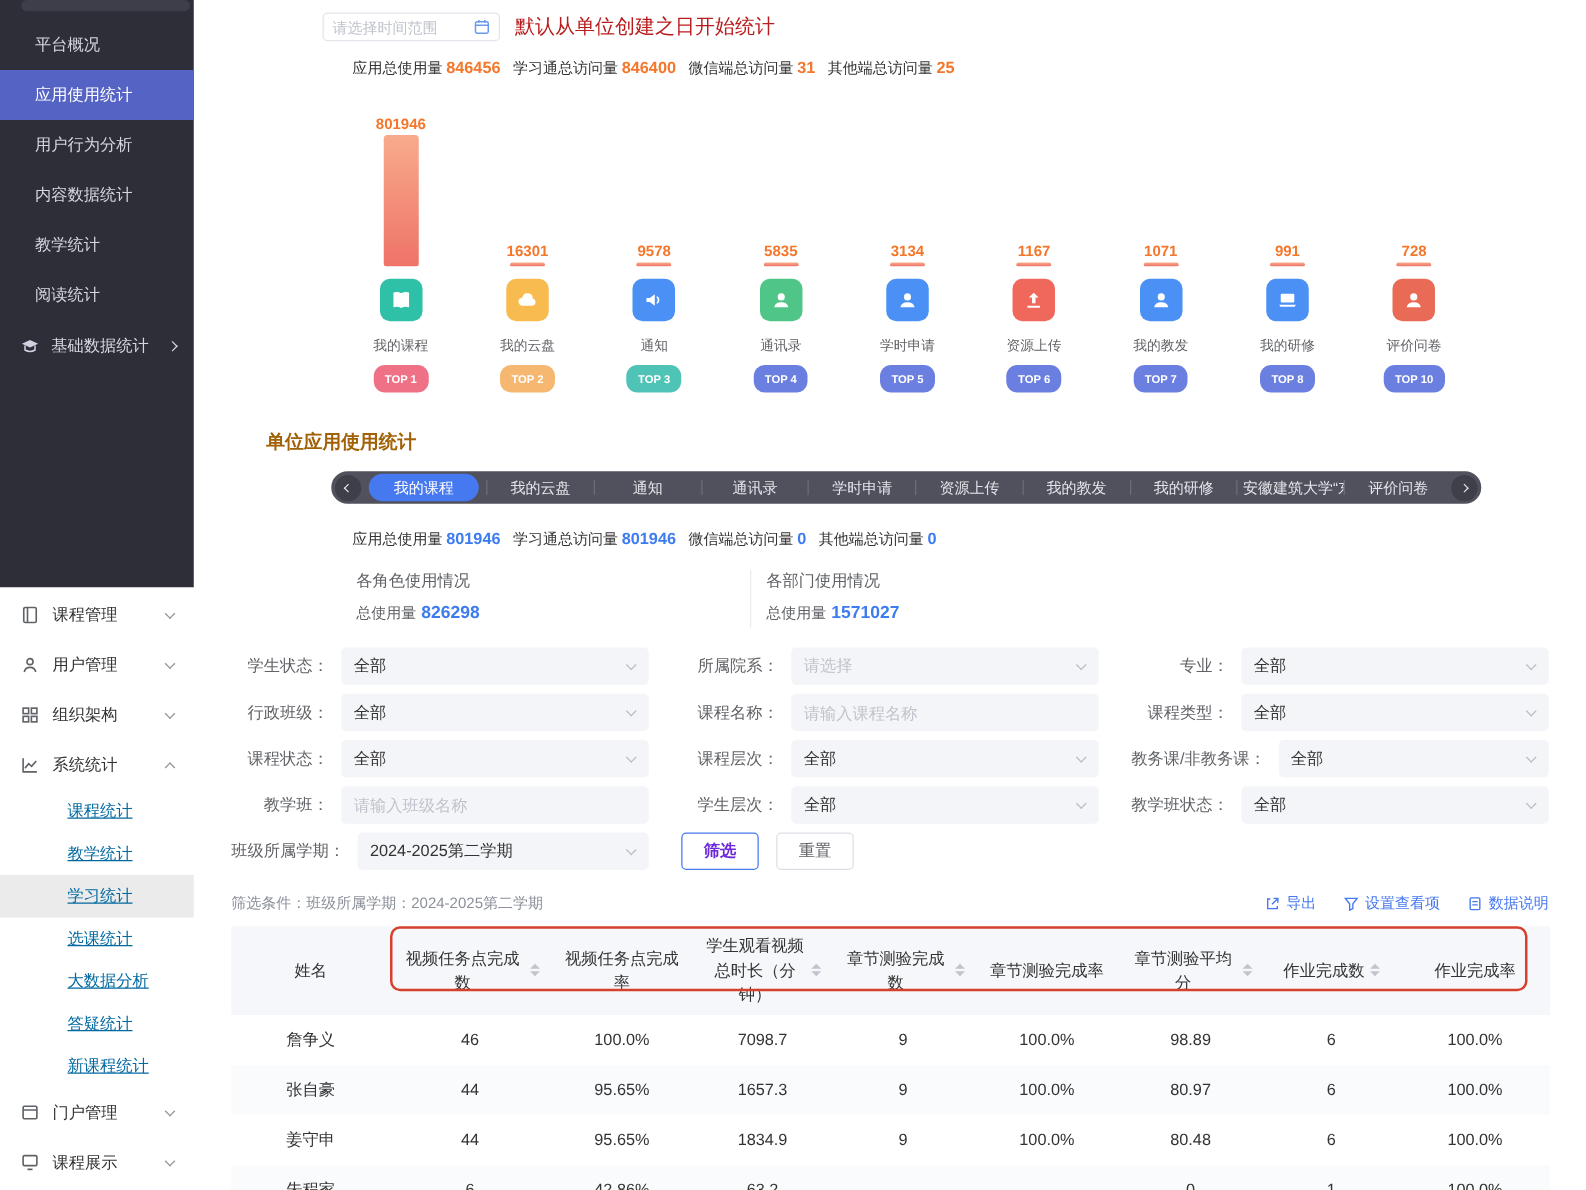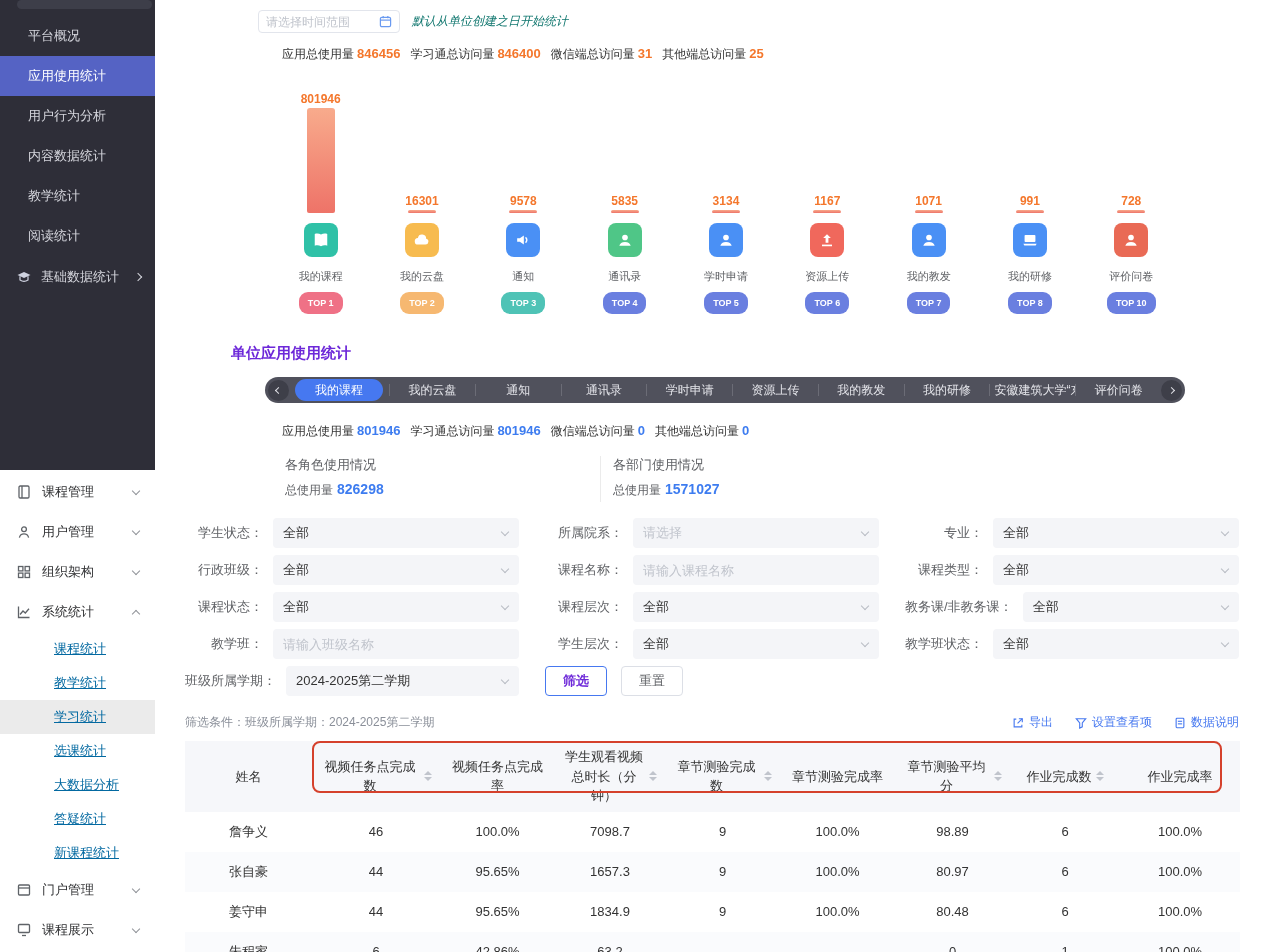--- a/index.html
+++ b/index.html
@@ -23,21 +23,21 @@
   .chev.down { transform:rotate(45deg); margin-top:-3px; }
   .chev.up { transform:rotate(-135deg); margin-top:3px; }
   .chev.right { transform:rotate(-45deg); }
 
   
   .main { position:absolute; left:155px; top:0; width:1114px; height:952px; background:#fff; overflow:hidden; }
   .topbar { display:flex; align-items:center; gap:12px; margin:10px 0 0 103px; }
   .date-input { width:142px; height:23px; border:1px solid #e2e5ec; border-radius:4px; display:flex; align-items:center; padding:0 7px; gap:6px; background:#fff; }
   .date-input input { border:none; outline:none; background:transparent; flex:1; font-size:12px; color:#333; font-family:inherit; min-width:0; }
   .date-input input::placeholder { color:#c0c4cc; }
-  .hint { font-size:12px; color:#0f766e;font-style:italic; }
+  .hint { font-size:16px; color:#b91c1c; }
 
   .stats-line { display:flex; align-items:baseline; margin:13px 0 0 127px; font-size:12px; color:#333; }
   .s-label { margin-right:3px; }
   .s-val { font-weight:bold; font-size:13px; margin-right:10px; }
   .s-val.orange { color:#f4772c; }
   .s-val.blue { color:#3d7cf0; }
 
   
   .chart-row { display:flex; margin:28px 0 0 115px; width:912px; }
   .chart-item { flex:1; display:flex; flex-direction:column; align-items:center; }
@@ -48,21 +48,21 @@
   .ic1{background:#2fc1a7}.ic2{background:#f7bb4f}.ic3{background:#4a90f5}.ic4{background:#4fc687}
   .ic5{background:#4a90f5}.ic6{background:#f0685c}.ic7{background:#4a90f5}.ic8{background:#4a90f5}
   .ic9{background:transparent}.ic10{background:#e96a55}
   .app-label { margin-top:12px; font-size:11px; color:#606266; height:15px; text-align:center; white-space:nowrap; }
   .app-label.small { font-size:9px; white-space:normal; height:auto; line-height:1.35; width:76px; margin-top:6px; }
   .badge { margin-top:8px; font-size:9px; font-weight:bold; color:#fff; padding:6px 9px; border-radius:9px; white-space:nowrap; }
   .badge.tight { margin-top:1px; }
   .bc1{background:#ef7186}.bc2{background:#f6b871}.bc3{background:#4fc3b6}.bcx{background:#6a7fe0}
 
   
-  .section-title { margin:30px 0 0 76px; font-size:15px; font-weight:bold; color:#6d28d9; }
+  .section-title { margin:30px 0 0 58px; font-size:15px; font-weight:bold; color:#a16207; }
   .tabbar { margin:14px 0 0 110px; width:920px; height:26px; background:#50515c; border-radius:13px; display:flex; align-items:center; padding:0 3px; }
   .tab-arrow { width:21px; height:21px; border-radius:50%; background:#3e3f49; color:#e0e0e6; display:flex; align-items:center; justify-content:center; flex:none; cursor:pointer; }
   .tab-arrow .chev { width:5px; height:5px; }
   .tab { flex:1; text-align:center; font-size:12px; color:#e4e5ea; white-space:nowrap; overflow:hidden; line-height:26px; cursor:pointer; padding:0 4px; }
   .tab.active { flex:none; background:#4678f0; color:#fff; border-radius:12px; height:22px; line-height:22px; padding:0 20px; margin:0 6px; }
   .tsep { width:1px; height:12px; background:#6b6c76; flex:none; }
 
   .panels { display:flex; margin-top:16px; min-height:46px; }
   .panel.p1 { width:445px; padding-left:130px; }
   .panel.p2 { flex:1; border-left:1px solid #ebebeb; padding-left:12px; }

